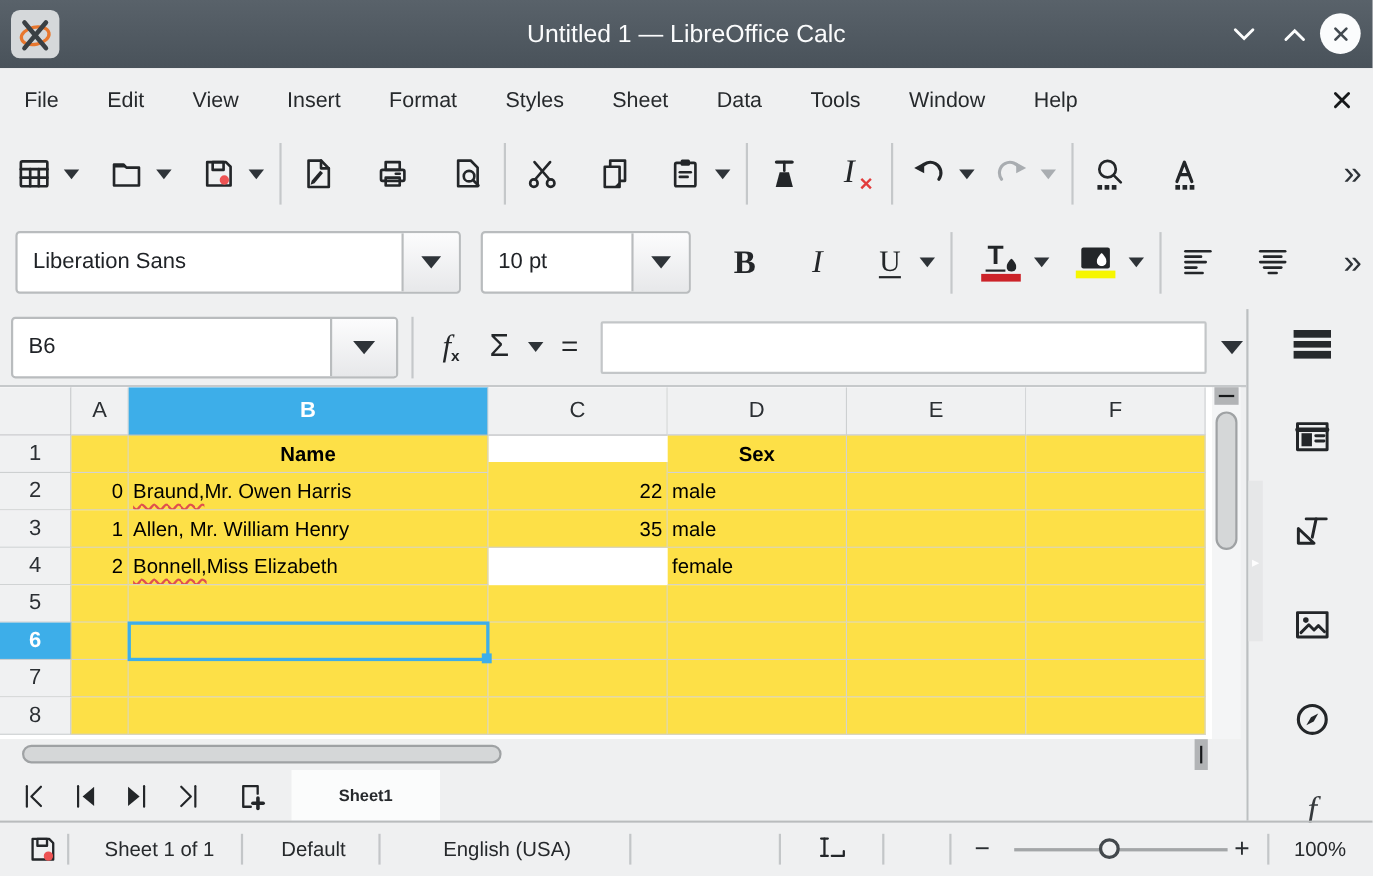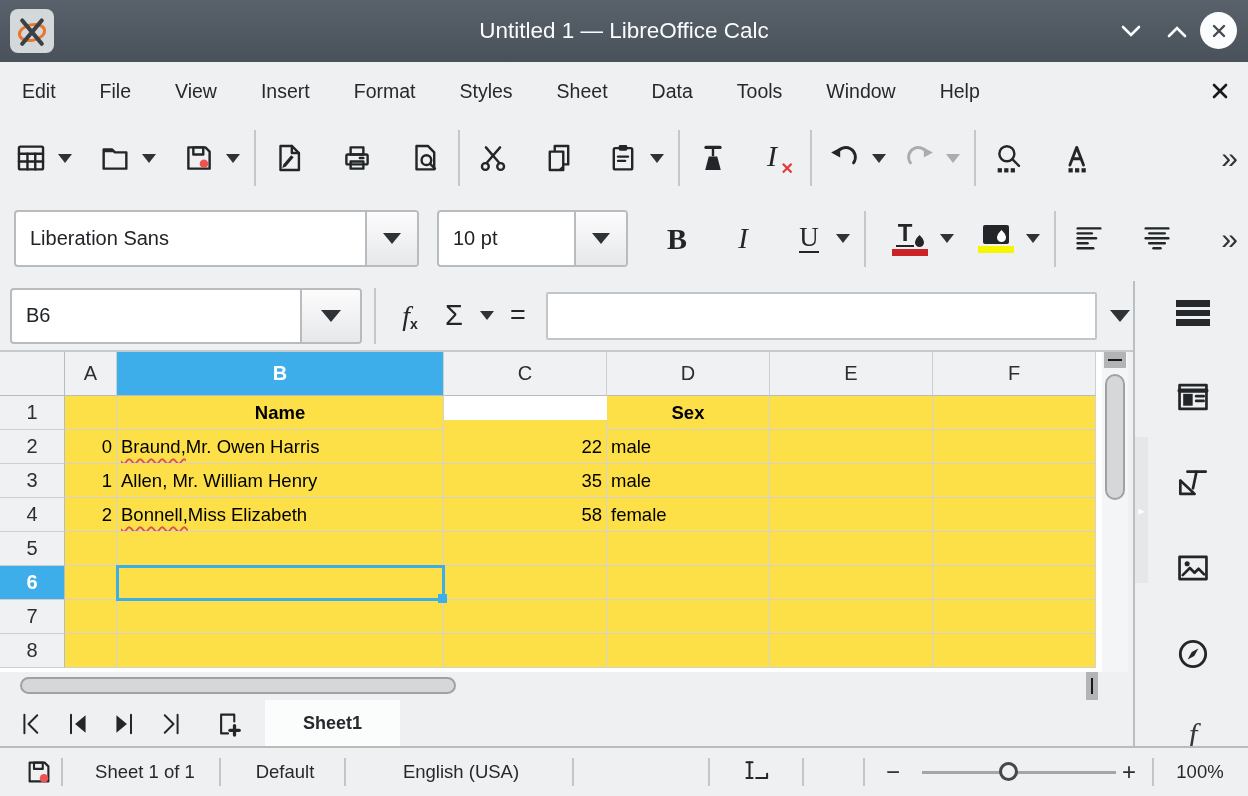--- a/index.html
+++ b/index.html
@@ -77,21 +77,21 @@
   
   .sidebar{position:absolute;left:1133px;top:281px;width:115px;height:465px;background:var(--toolbar-bg);border-left:2px solid #bcbfc1}
   .sb-icon{position:absolute;left:38px;width:40px;height:40px;display:flex;align-items:center;justify-content:center}
   .sb-handle{position:absolute;left:0;top:156px;width:13px;height:146px;background:#e6e7e8;display:flex;align-items:center;justify-content:center;color:#fdfdfd;font-size:13px}
   .hamb i{display:block;width:34px;height:6.5px;background:#26292c;margin:3.2px 0}
   .f-glyph{font-family:"Liberation Serif",serif;font-style:italic;font-size:31px;color:#35393c}
 
   
   .sheetbar{position:absolute;left:0;top:700px;width:1133px;height:46px;background:var(--toolbar-bg)}
   .nav-btn{position:absolute;top:6px;width:40px;height:36px;display:flex;align-items:center;justify-content:center}
-  .sheet-tab{position:absolute;left:265px;top:0;width:135px;height:46px;background:#fbfcfc;display:flex;align-items:center;justify-content:center;font-size:18px;font-weight:bold;color:#26292c}
+  .sheet-tab{position:absolute;left:265px;top:0;width:135px;height:46px;background:#fbfcfc;display:flex;align-items:center;justify-content:center;font-size:15px;font-weight:bold;color:#26292c}
   .bar-divider{position:absolute;left:0;top:746px;width:1248px;height:2px;background:#b9bcbd}
 
   
   .statusbar{position:absolute;left:0;top:748px;width:1248px;height:48px;background:var(--toolbar-bg);font-size:18.5px;color:#26292c}
   .sb-sep{position:absolute;top:10px;width:2px;height:28px;background:#c3c6c8}
   .sb-field{position:absolute;top:0;height:48px;display:flex;align-items:center;justify-content:center}
   .zoom-track{position:absolute;top:23px;height:2.5px;background:#a3a6a8}
   .zoom-knob{position:absolute;top:14px;width:19px;height:19px;border:3px solid #43484c;border-radius:50%;background:var(--toolbar-bg)}
   .zglyph{font-size:24px;color:#2a2e32}
 
@@ -126,22 +126,22 @@
     <div class="close-circle" style="right:11px">
       <svg width="20" height="20" viewBox="0 0 20 20">
           <line x1="5" y1="5" x2="15" y2="15" stroke="#434a51" stroke-width="2.4" stroke-linecap="round"></line>
           <line x1="15" y1="5" x2="5" y2="15" stroke="#434a51" stroke-width="2.4" stroke-linecap="round"></line>
         </svg>
     </div>
   </div>
 
   <div class="menubar">
     <div style="display:flex;height:100%">
+        <span class="menu-item">File</span>
         <span class="menu-item">Edit</span>
-        <span class="menu-item">File</span>
         <span class="menu-item">View</span>
         <span class="menu-item">Insert</span>
         <span class="menu-item">Format</span>
         <span class="menu-item">Styles</span>
         <span class="menu-item">Sheet</span>
         <span class="menu-item">Data</span>
         <span class="menu-item">Tools</span>
         <span class="menu-item">Window</span>
         <span class="menu-item">Help</span>
       </div>
@@ -435,21 +435,20 @@
       <div class="cell" style="left: 444px; top: 112px; width: 163px; height: 34px; justify-content: flex-end;">35</div>
       <div class="cell" style="left: 607px; top: 112px; width: 163px; height: 34px; justify-content: flex-start;">male</div>
       <div class="cell" style="left: 770px; top: 112px; width: 163px; height: 34px; justify-content: flex-start;"></div>
       <div class="cell" style="left: 933px; top: 112px; width: 163px; height: 34px; justify-content: flex-start;"></div>
       <div class="rowh" style="left: 0px; top: 146px; width: 65px; height: 34px;">4</div>
       <div class="cell" style="left: 65px; top: 146px; width: 52px; height: 34px; justify-content: flex-end;">2</div>
       <div class="cell" style="left: 117px; top: 146px; width: 327px; height: 34px; justify-content: flex-start;">
         <span class="sq">Bonnell,</span>
         <span> Miss Elizabeth</span>
       </div>
-      <div class="cell" style="left: 444px; top: 146px; width: 163px; height: 34px; justify-content: flex-end;">58</div>
       <div class="cell" style="left: 607px; top: 146px; width: 163px; height: 34px; justify-content: flex-start;">female</div>
       <div class="cell" style="left: 770px; top: 146px; width: 163px; height: 34px; justify-content: flex-start;"></div>
       <div class="cell" style="left: 933px; top: 146px; width: 163px; height: 34px; justify-content: flex-start;"></div>
       <div class="rowh" style="left: 0px; top: 180px; width: 65px; height: 34px;">5</div>
       <div class="cell" style="left: 65px; top: 180px; width: 52px; height: 34px; justify-content: flex-start;"></div>
       <div class="cell" style="left: 117px; top: 180px; width: 327px; height: 34px; justify-content: flex-start;"></div>
       <div class="cell" style="left: 444px; top: 180px; width: 163px; height: 34px; justify-content: flex-start;"></div>
       <div class="cell" style="left: 607px; top: 180px; width: 163px; height: 34px; justify-content: flex-start;"></div>
       <div class="cell" style="left: 770px; top: 180px; width: 163px; height: 34px; justify-content: flex-start;"></div>
       <div class="cell" style="left: 933px; top: 180px; width: 163px; height: 34px; justify-content: flex-start;"></div>

